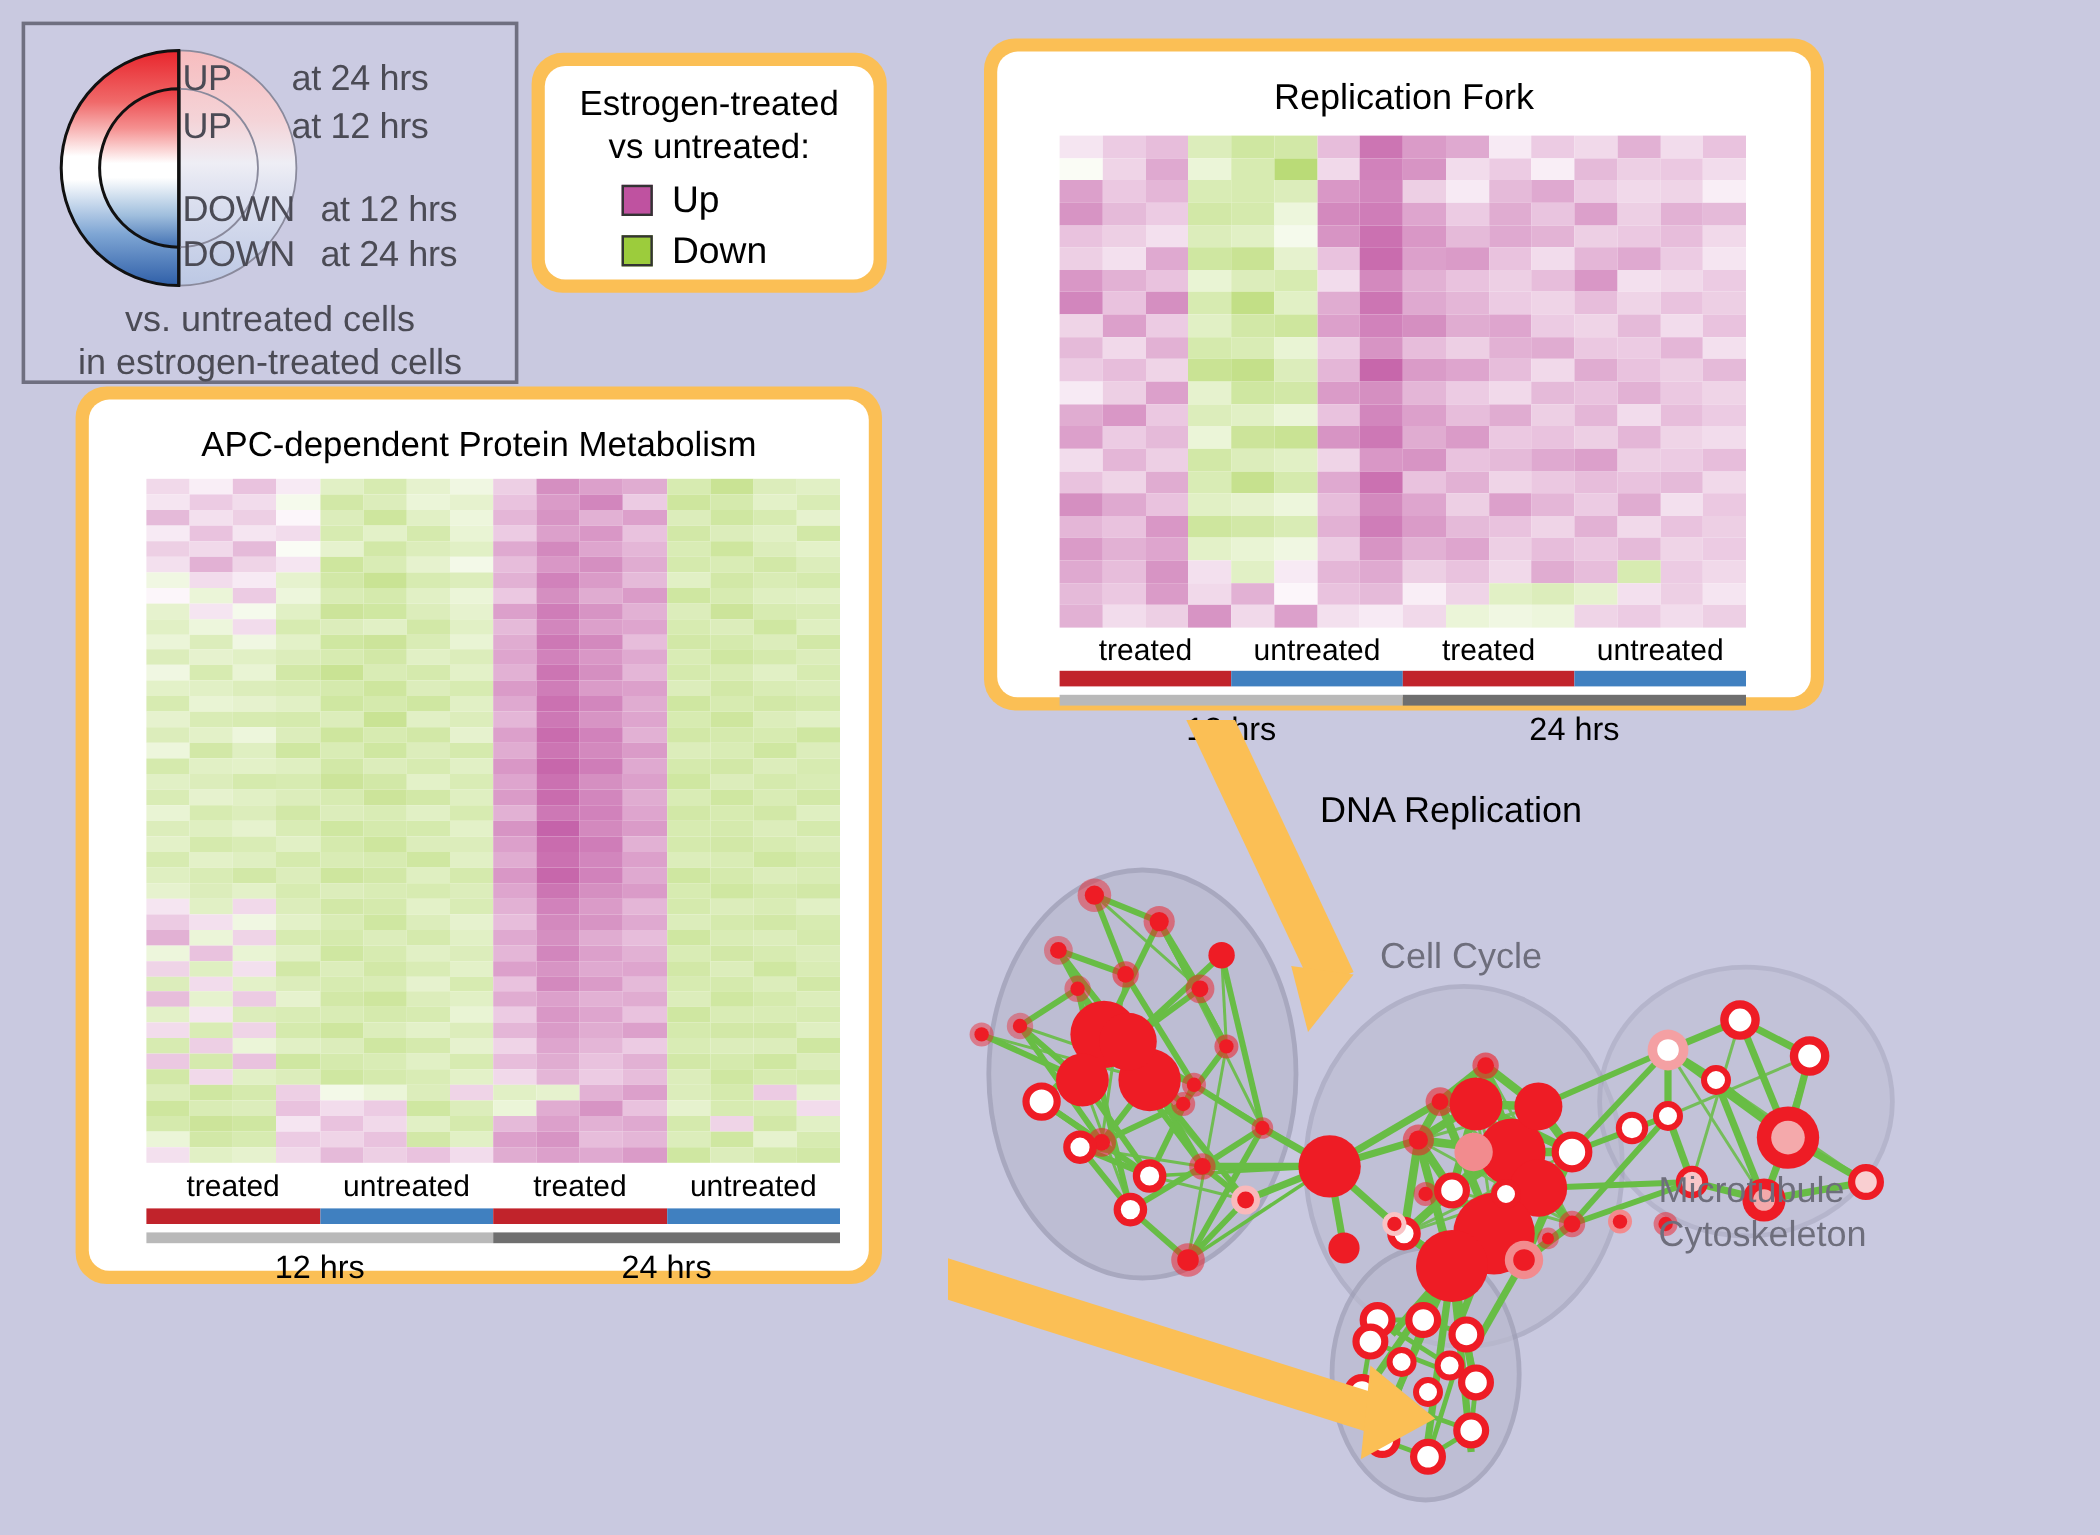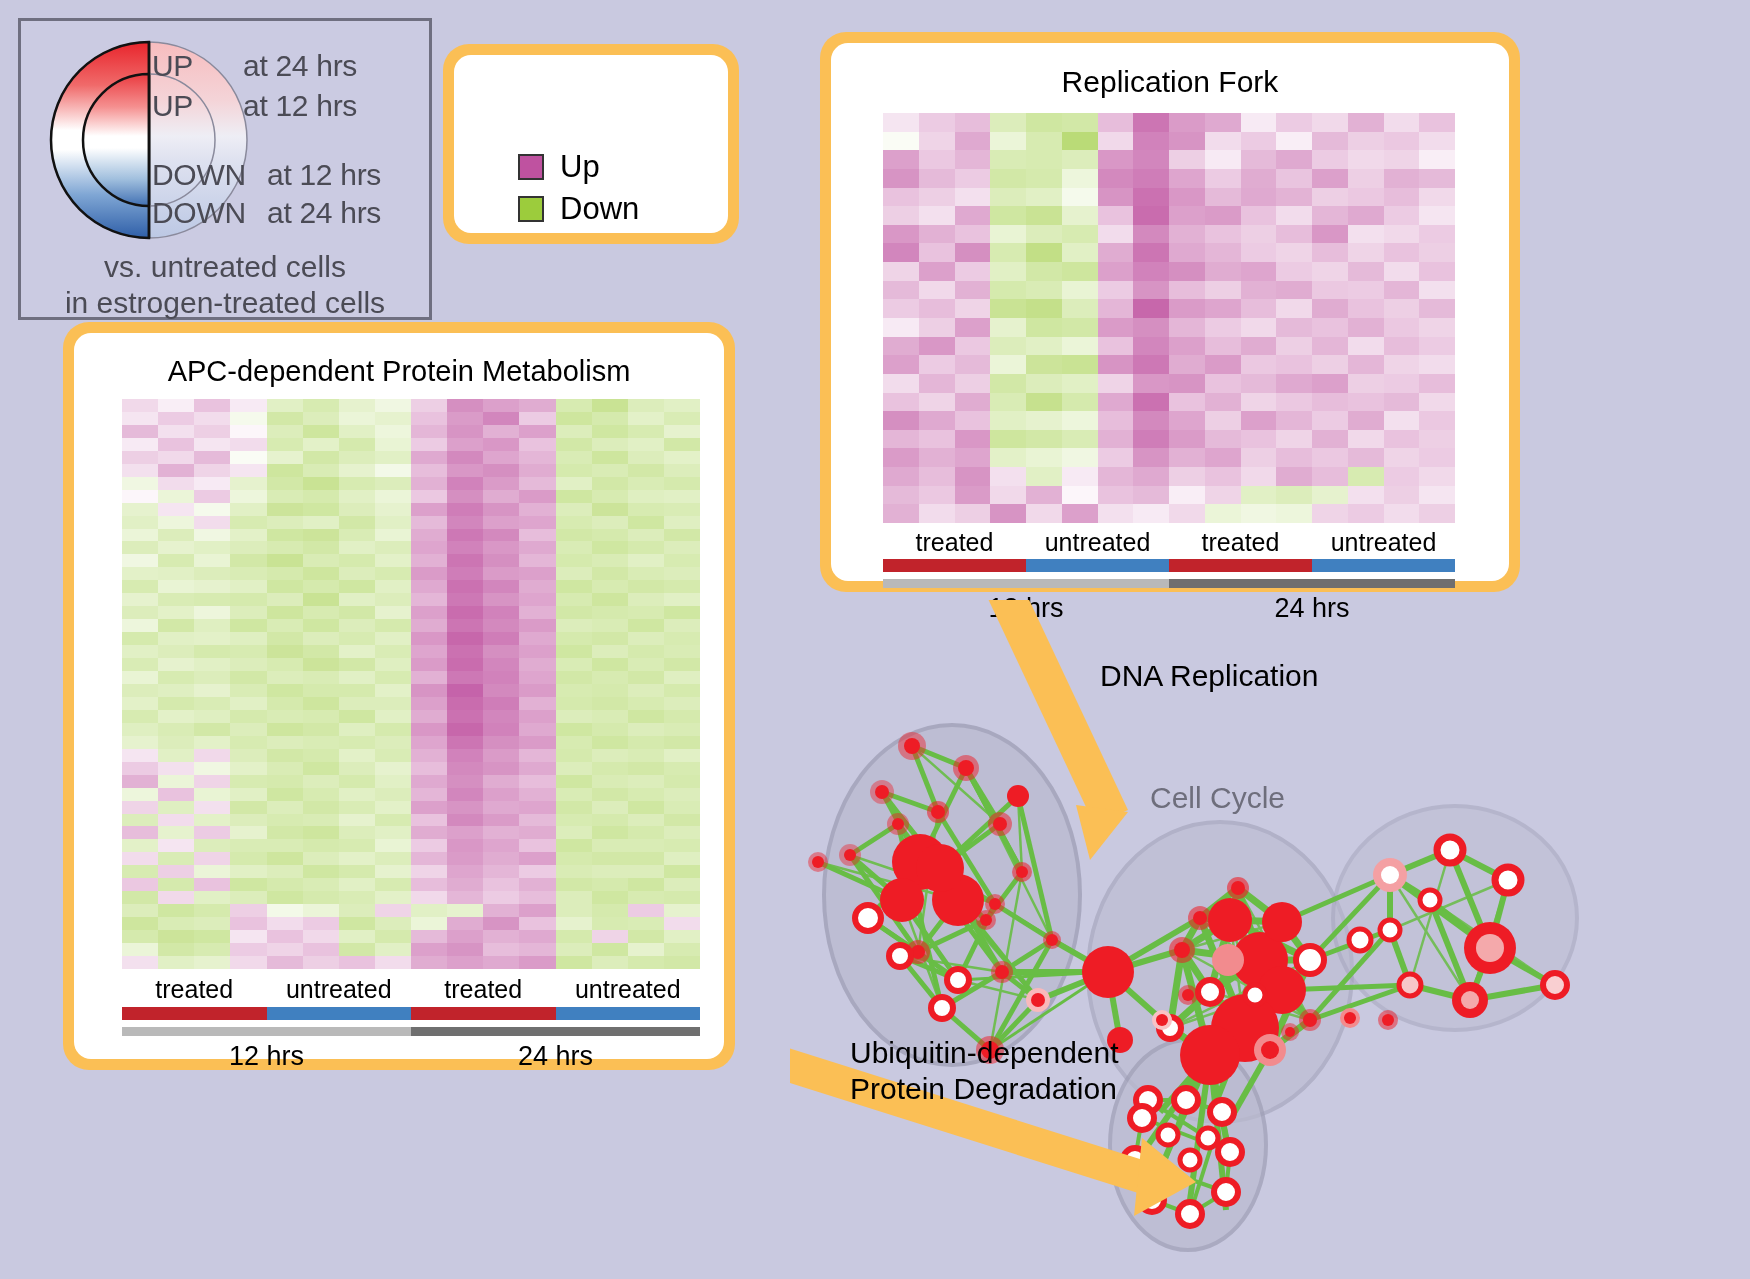--- a/index.html
+++ b/index.html
@@ -217,20 +217,24 @@
     <div class="cb-label" style="left:246px; top:175px;">at 24 hrs</div>
 
     <div id="cbar-footer">
       <div>vs. untreated cells</div>
       <div>in estrogen-treated cells</div>
     </div>
   </div>
 
   <div id="key-card" class="card">
     <div class="card-inner">
+      <div id="key-title">
+        <div>Estrogen-treated</div>
+        <div>vs untreated:</div>
+      </div>
       <div class="key-row" style="top:94px;">
         <span class="key-swatch" id="sw-up" style="background: rgb(191, 82, 160);"></span>
         <span class="key-text">Up</span>
       </div>
       <div class="key-row" style="top:136px;">
         <span class="key-swatch" id="sw-down" style="background: rgb(156, 204, 60);"></span>
         <span class="key-text">Down</span>
       </div>
     </div>
   </div>
@@ -1682,17 +1686,17 @@
         <polygon points="286,205 338,212 300,260" fill="#fbbf55"></polygon>
       </g>
       <g>
         <polygon points="-160,398 372,566 364,598 -168,430" fill="#fbbf55"></polygon>
         <polygon points="352,538 406,582 344,616" fill="#fbbf55"></polygon>
       </g>
     </svg>
 
     <div class="net-label" id="lbl-dna">DNA Replication</div>
     <div class="net-label" id="lbl-cc">Cell Cycle</div>
-    <div class="net-label" id="lbl-ub">Ubiquitin-dependent
-Protein Degradation</div>
+    <div class="net-label" id="lbl-mt">Microtubule
+Cytoskeleton</div>
   </div>
 
 </div>
 
 </body></html>

